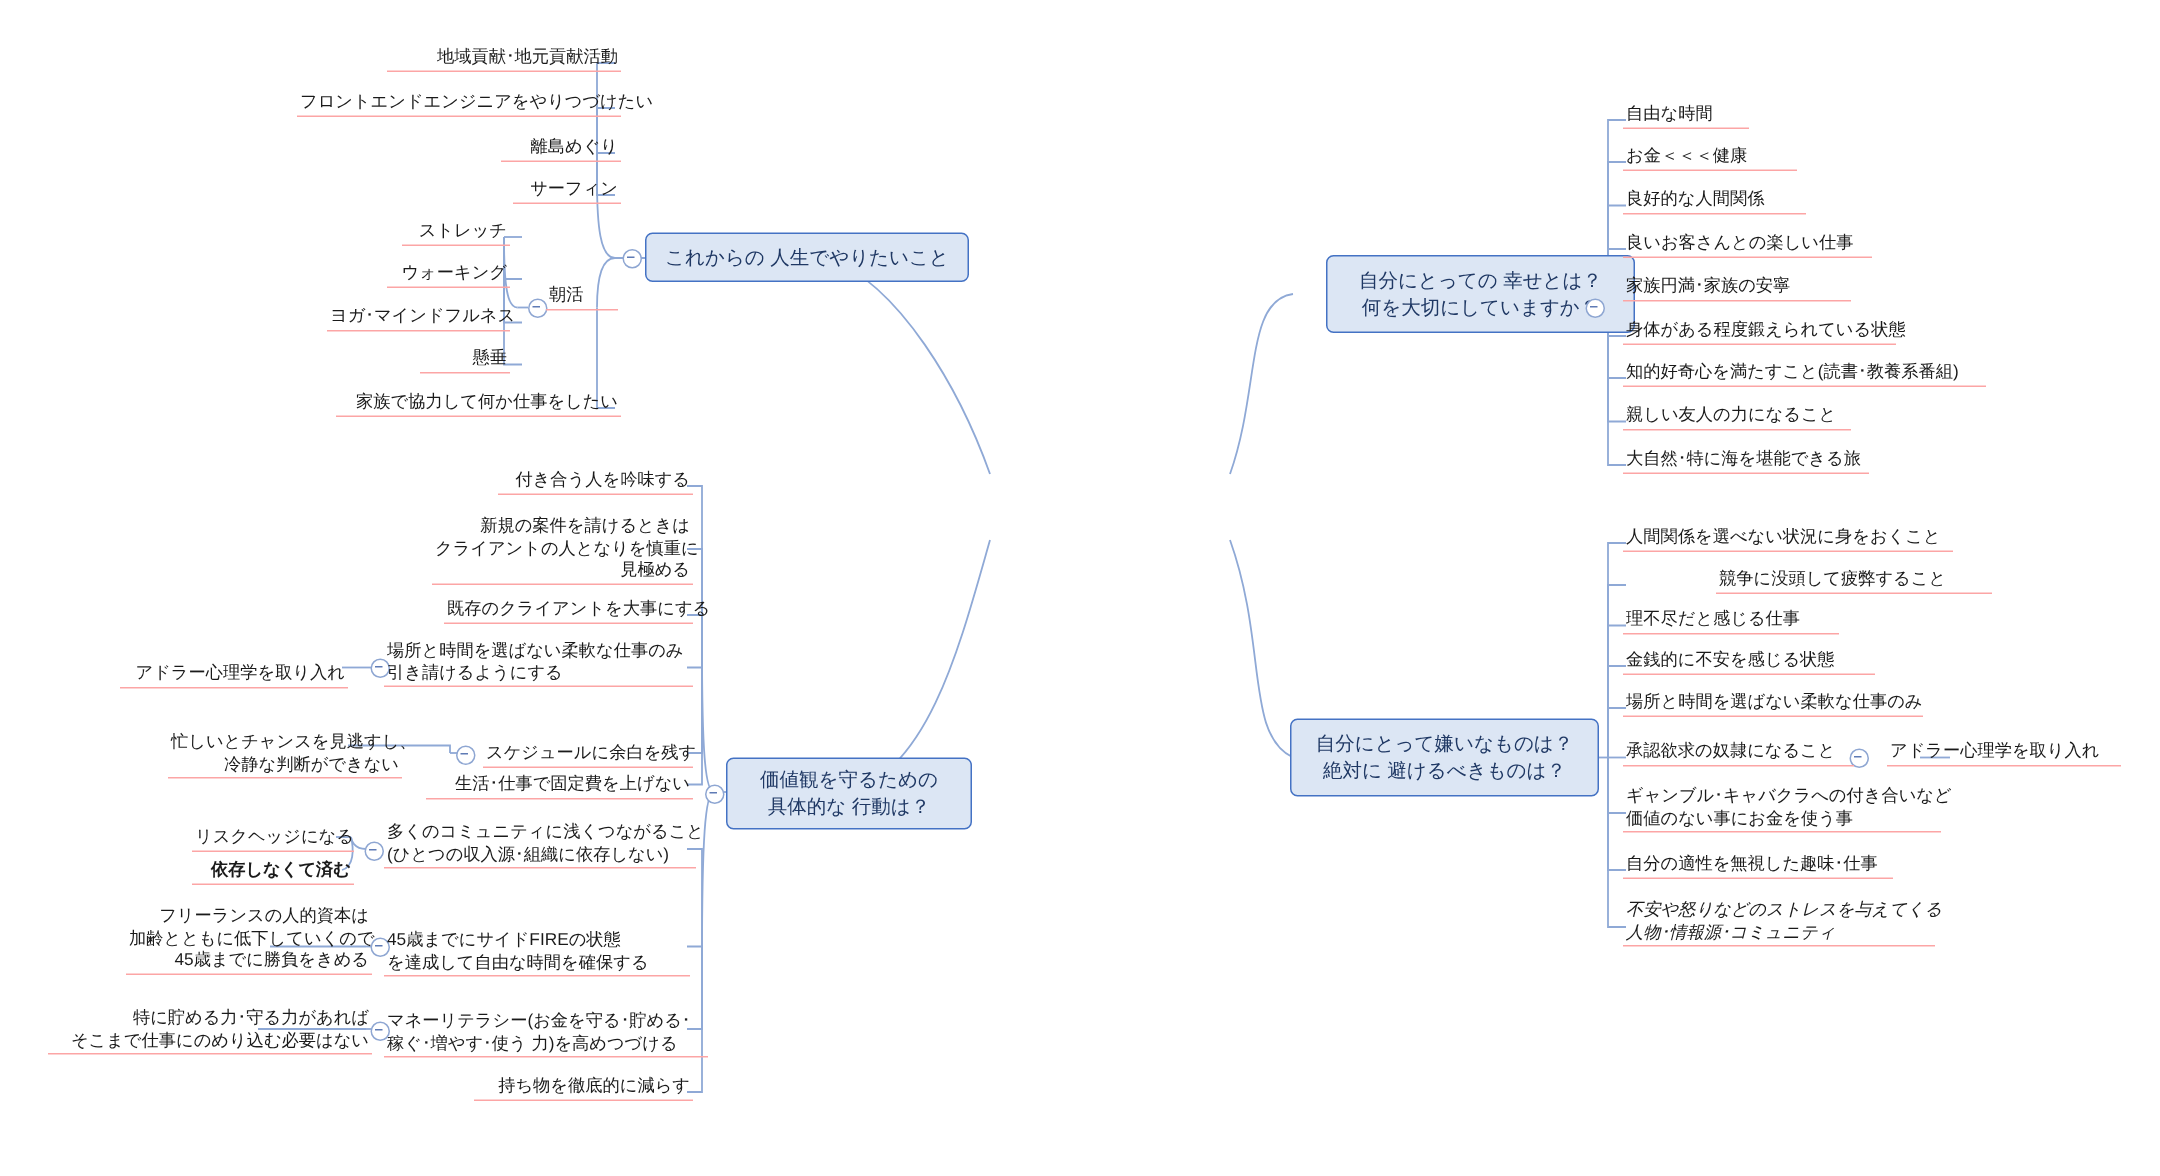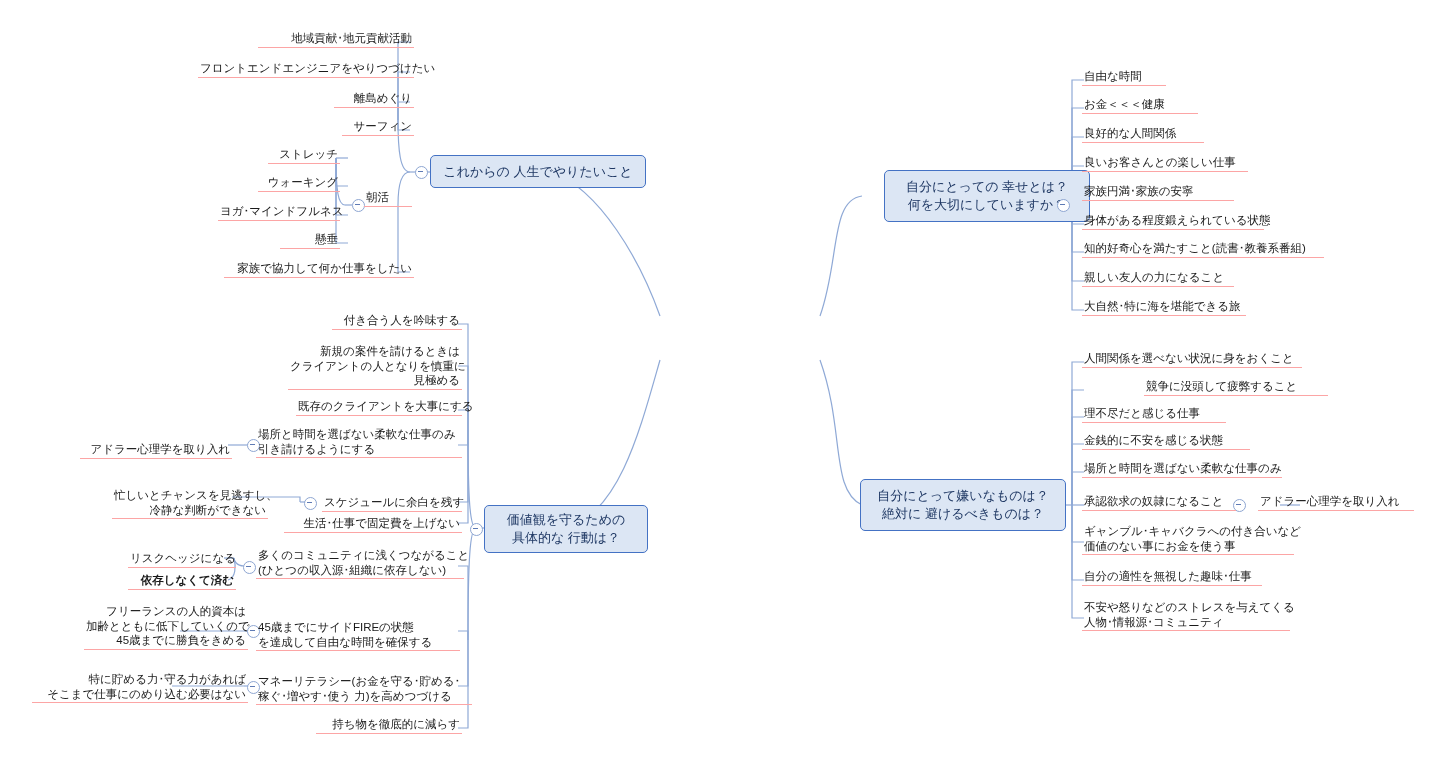--- a/index.html
+++ b/index.html
@@ -255,16 +255,16 @@
   <div class="node left-anchored" style="left:1082px; top:351px; width:216px;">人間関係を選べない状況に身をおくこと</div>
   <div class="node left-anchored" style="left:1144px; top:379px; width:180px;">競争に没頭して疲弊すること</div>
   <div class="node left-anchored" style="left:1082px; top:406px; width:140px;">理不尽だと感じる仕事</div>
   <div class="node left-anchored" style="left:1082px; top:433px; width:164px;">金銭的に不安を感じる状態</div>
   <div class="node left-anchored" style="left:1082px; top:461px; width:196px;">場所と時間を選ばない柔軟な仕事のみ</div>
   <div class="node left-anchored" style="left:1082px; top:494px; width:150px;">承認欲求の奴隷になること</div>
   <div class="node left-anchored" style="left:1258px; top:494px; width:152px;">アドラー心理学を取り入れ</div>
   <div class="node left-anchored" style="left:1082px; top:524px; width:208px;">ギャンブル･キャバクラへの付き合いなど
 価値のない事にお金を使う事</div>
   <div class="node left-anchored" style="left:1082px; top:569px; width:176px;">自分の適性を無視した趣味･仕事</div>
-  <div class="node left-anchored" style="left:1082px; top:600px; width:204px;">不安や怒りなどのストレスを与えてくる
+  <div class="node left-anchored" style="left:1082px; top:600px; width:204px;font-style:italic;">不安や怒りなどのストレスを与えてくる
 人物･情報源･コミュニティ</div>
 
 </div>
 
 </body></html>

